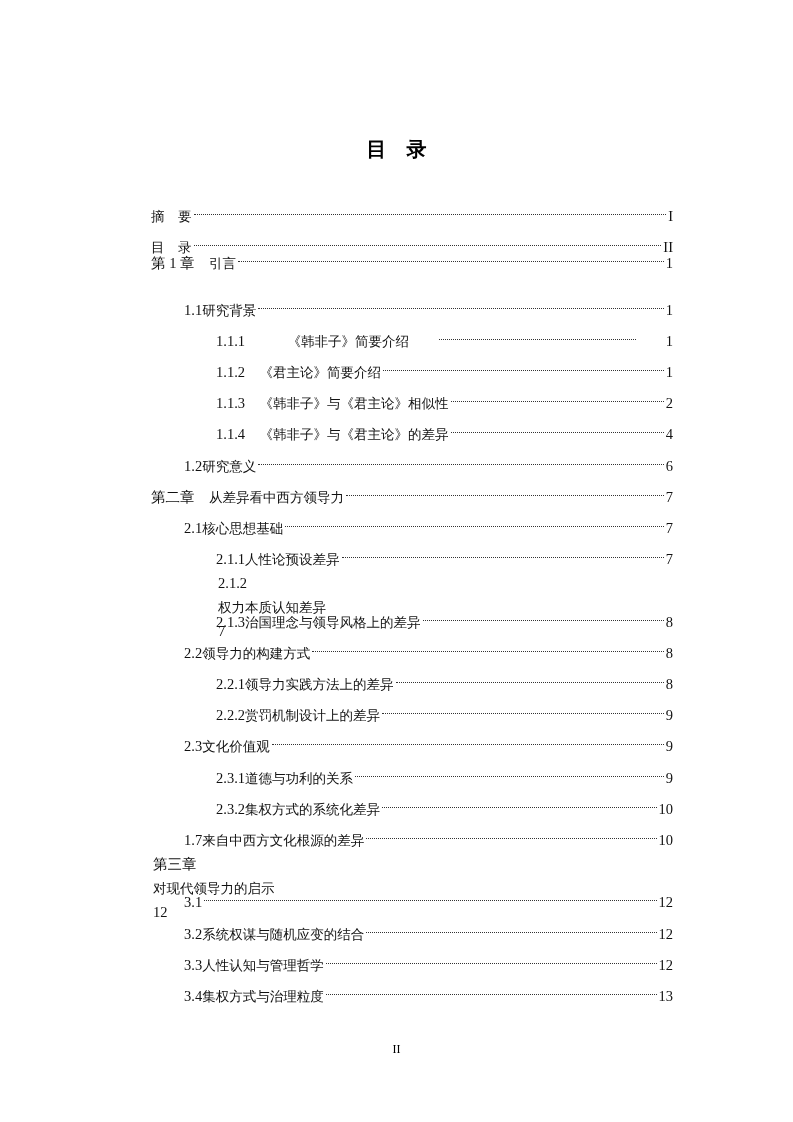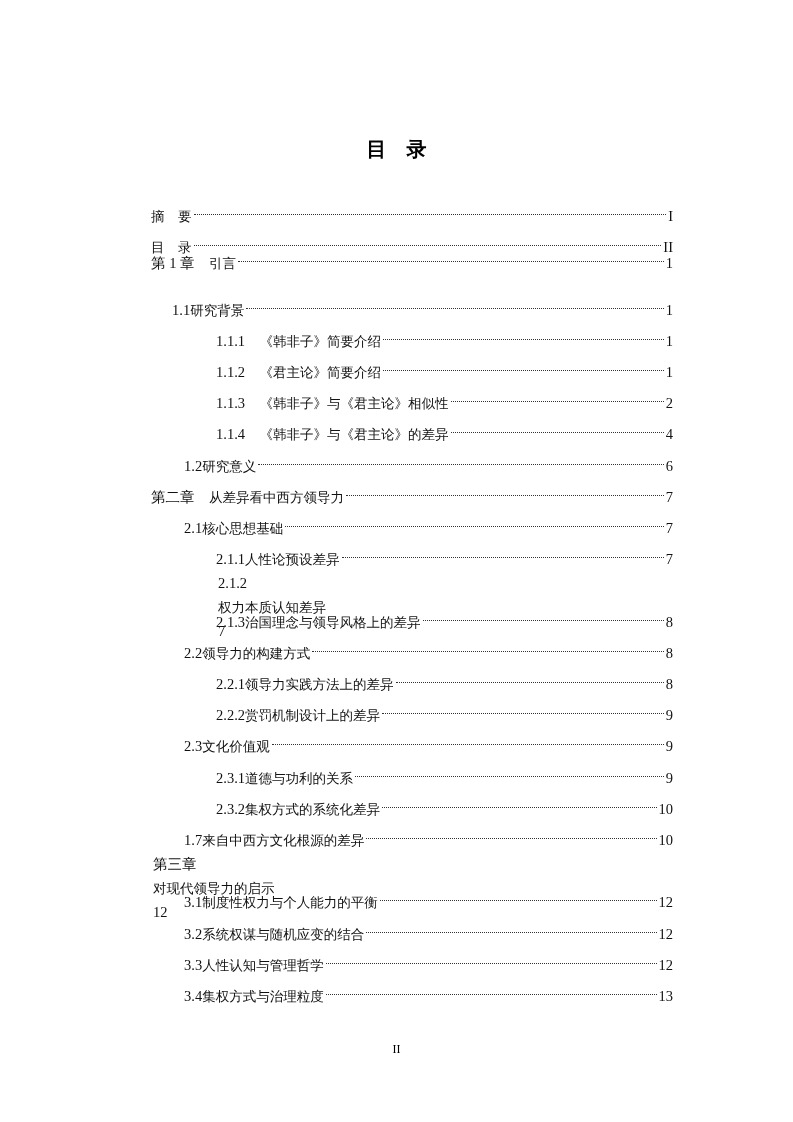--- a/index.html
+++ b/index.html
@@ -112,27 +112,27 @@
         <span class="label"></span>
         <span class="leader"></span>
         <span class="page-no">II</span>
       </div>
       <div class="toc-entry" style="top: 47px; left: 151px;">
         <span class="num">第 1 章　</span>
         <span class="label">引言</span>
         <span class="leader"></span>
         <span class="page-no">1</span>
       </div>
-      <div class="toc-entry" style="top: 93.6px; left: 172px; justify-content: center;">
+      <div class="toc-entry" style="top: 93.6px; left: 184px; justify-content: center;">
         <span class="num">1.1 </span>
         <span class="label">研究背景</span>
         <span class="leader"></span>
         <span class="page-no">1</span>
       </div>
-      <div class="toc-entry" style="top: 124.8px; left: 216px;">
+      <div class="toc-entry" style="top: 124.8px; left: 216px; gap: 28px;">
         <span class="num">1.1.1　</span>
         <span class="label">《韩非子》简要介绍</span>
         <span class="leader"></span>
         <span class="page-no">1</span>
       </div>
       <div class="toc-entry" style="top: 156px; left: 216px;">
         <span class="num">1.1.2　</span>
         <span class="label">《君主论》简要介绍</span>
         <span class="leader"></span>
         <span class="page-no">1</span>
@@ -228,21 +228,20 @@
         <span class="page-no">10</span>
       </div>
       <div class="toc-entry" style="top: 655.2px; left: 151px; flex-direction: column;">
         <span class="num">第三章　</span>
         <span class="label">对现代领导力的启示</span>
         <span class="leader"></span>
         <span class="page-no">12</span>
       </div>
       <div class="toc-entry" style="top: 686.4px; left: 184px;">
         <span class="num">3.1 </span>
-        <span class="label">制度性权力与个人能力的平衡</span>
         <span class="leader"></span>
         <span class="page-no">12</span>
       </div>
       <div class="toc-entry" style="top: 717.6px; left: 184px;">
         <span class="num">3.2 </span>
         <span class="label">系统权谋与随机应变的结合</span>
         <span class="leader"></span>
         <span class="page-no">12</span>
       </div>
       <div class="toc-entry" style="top: 748.8px; left: 184px;">

